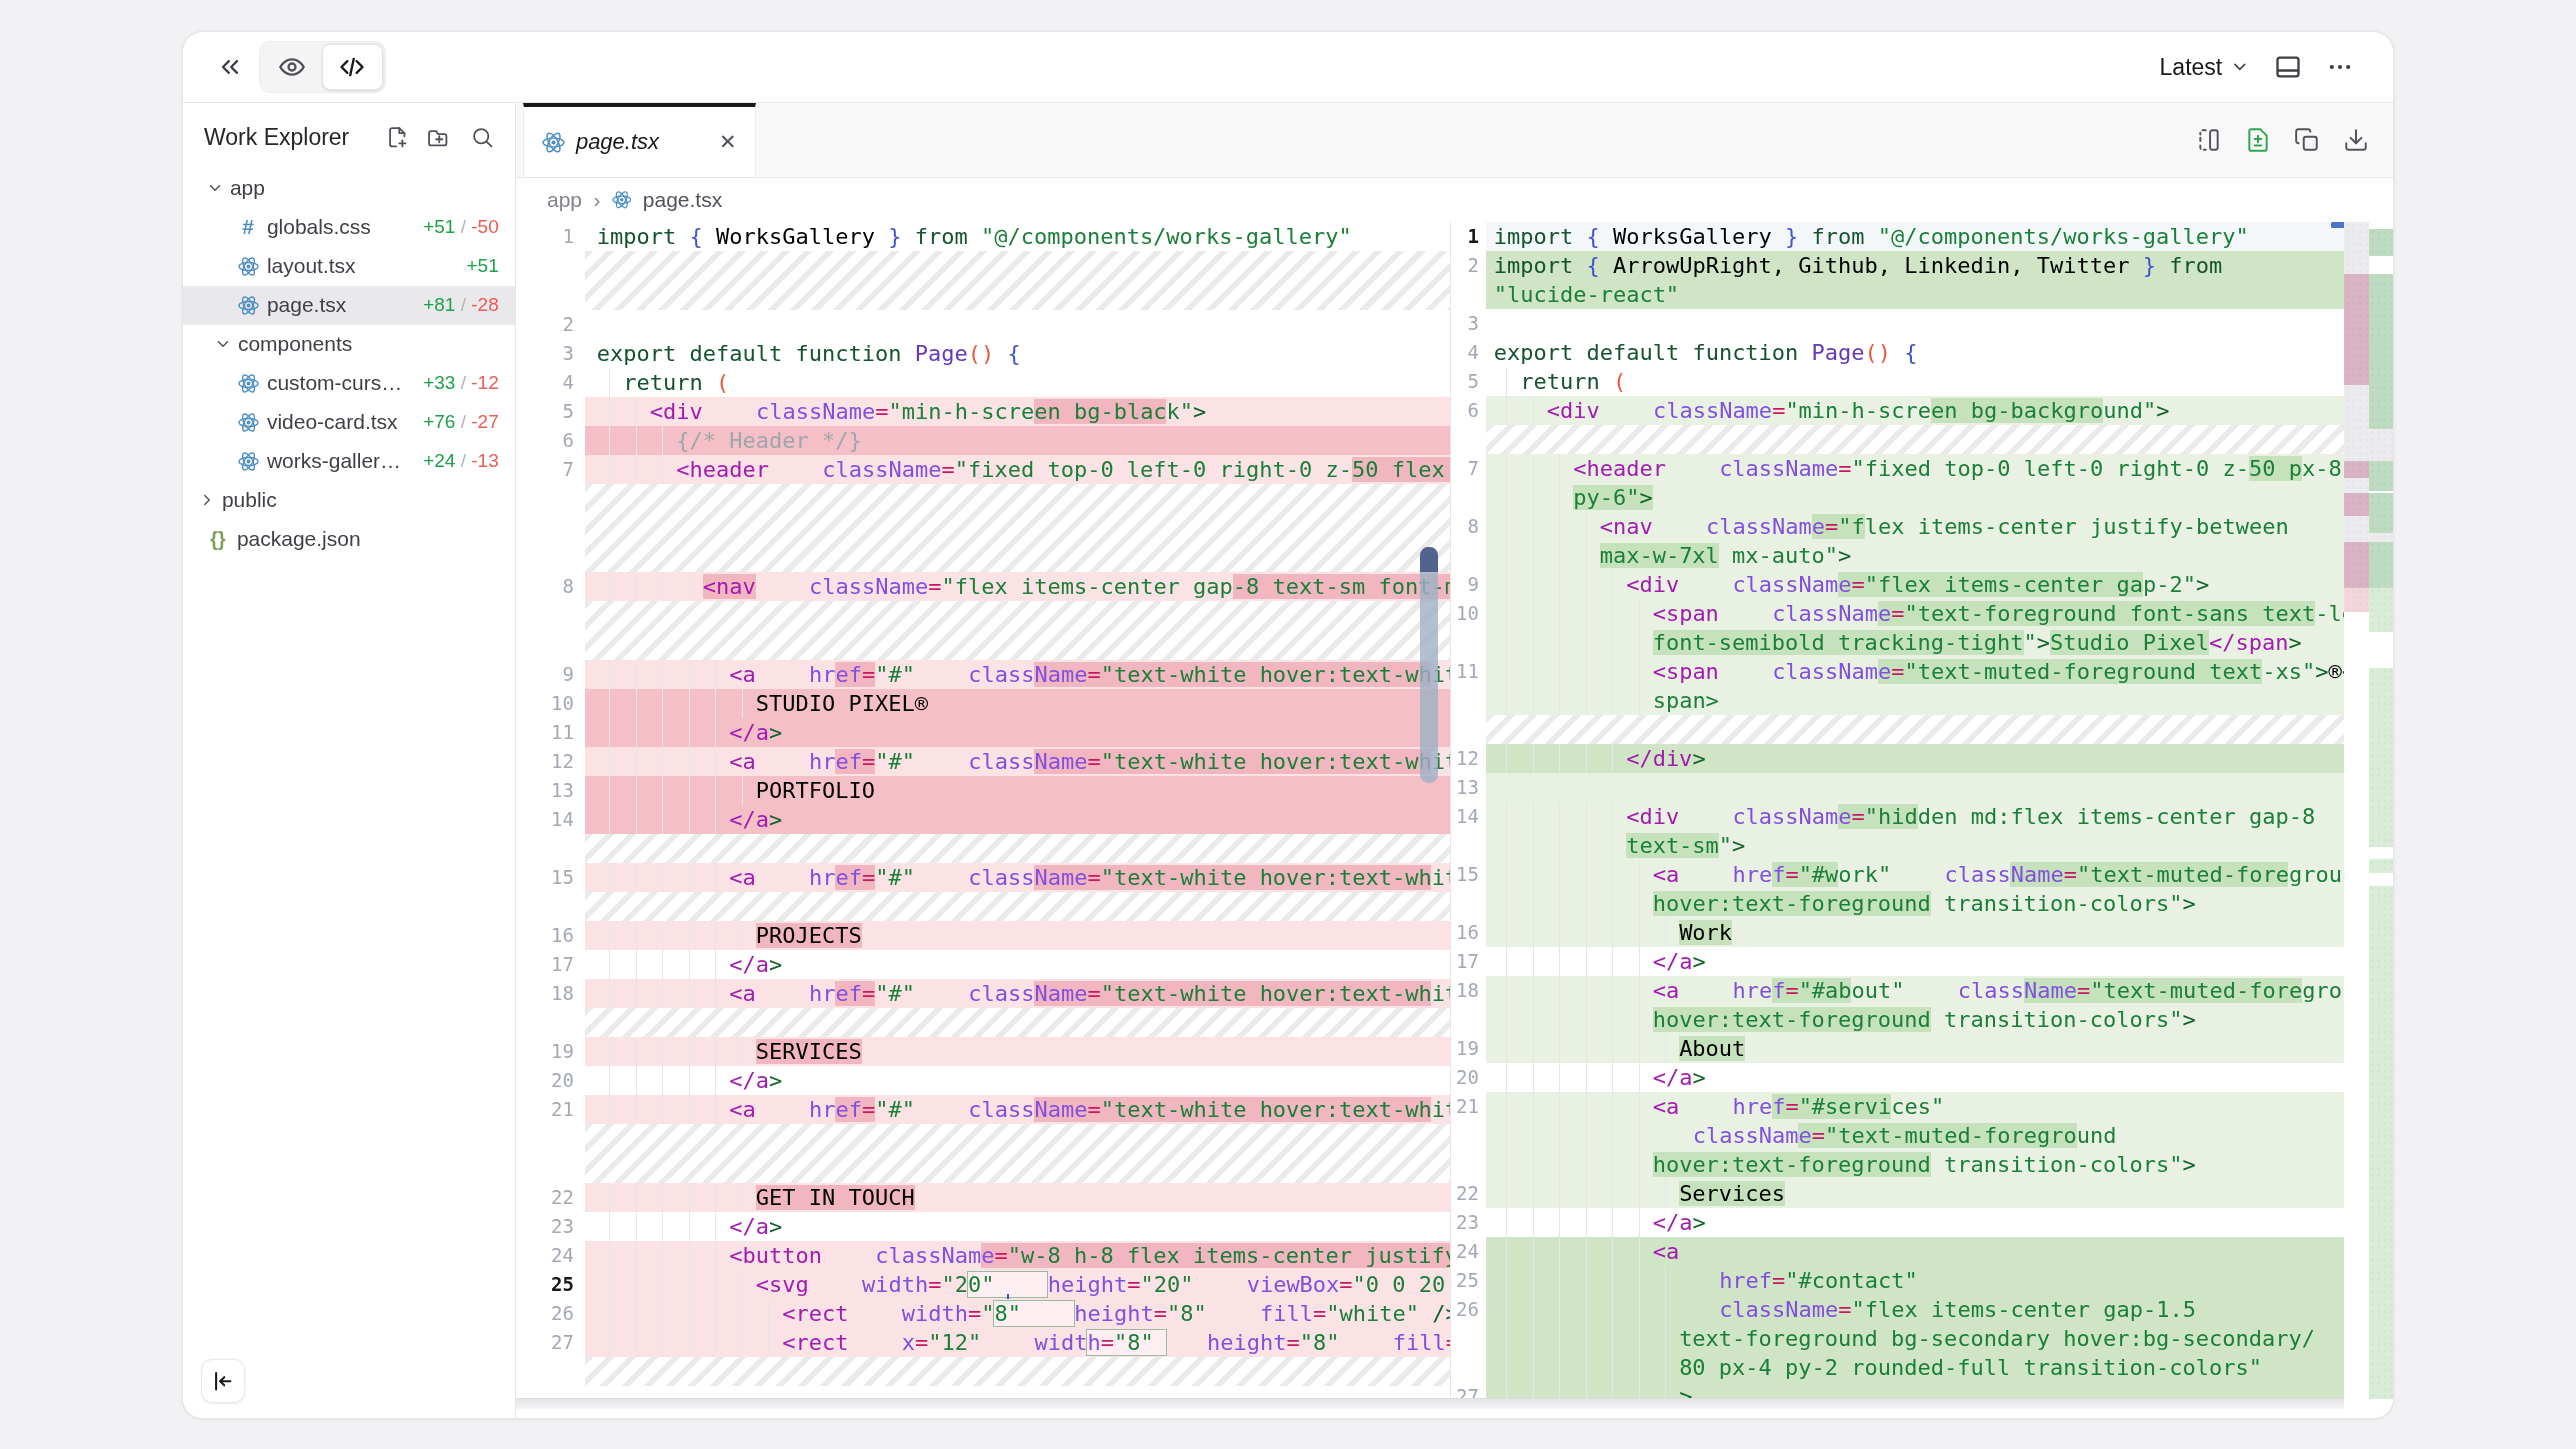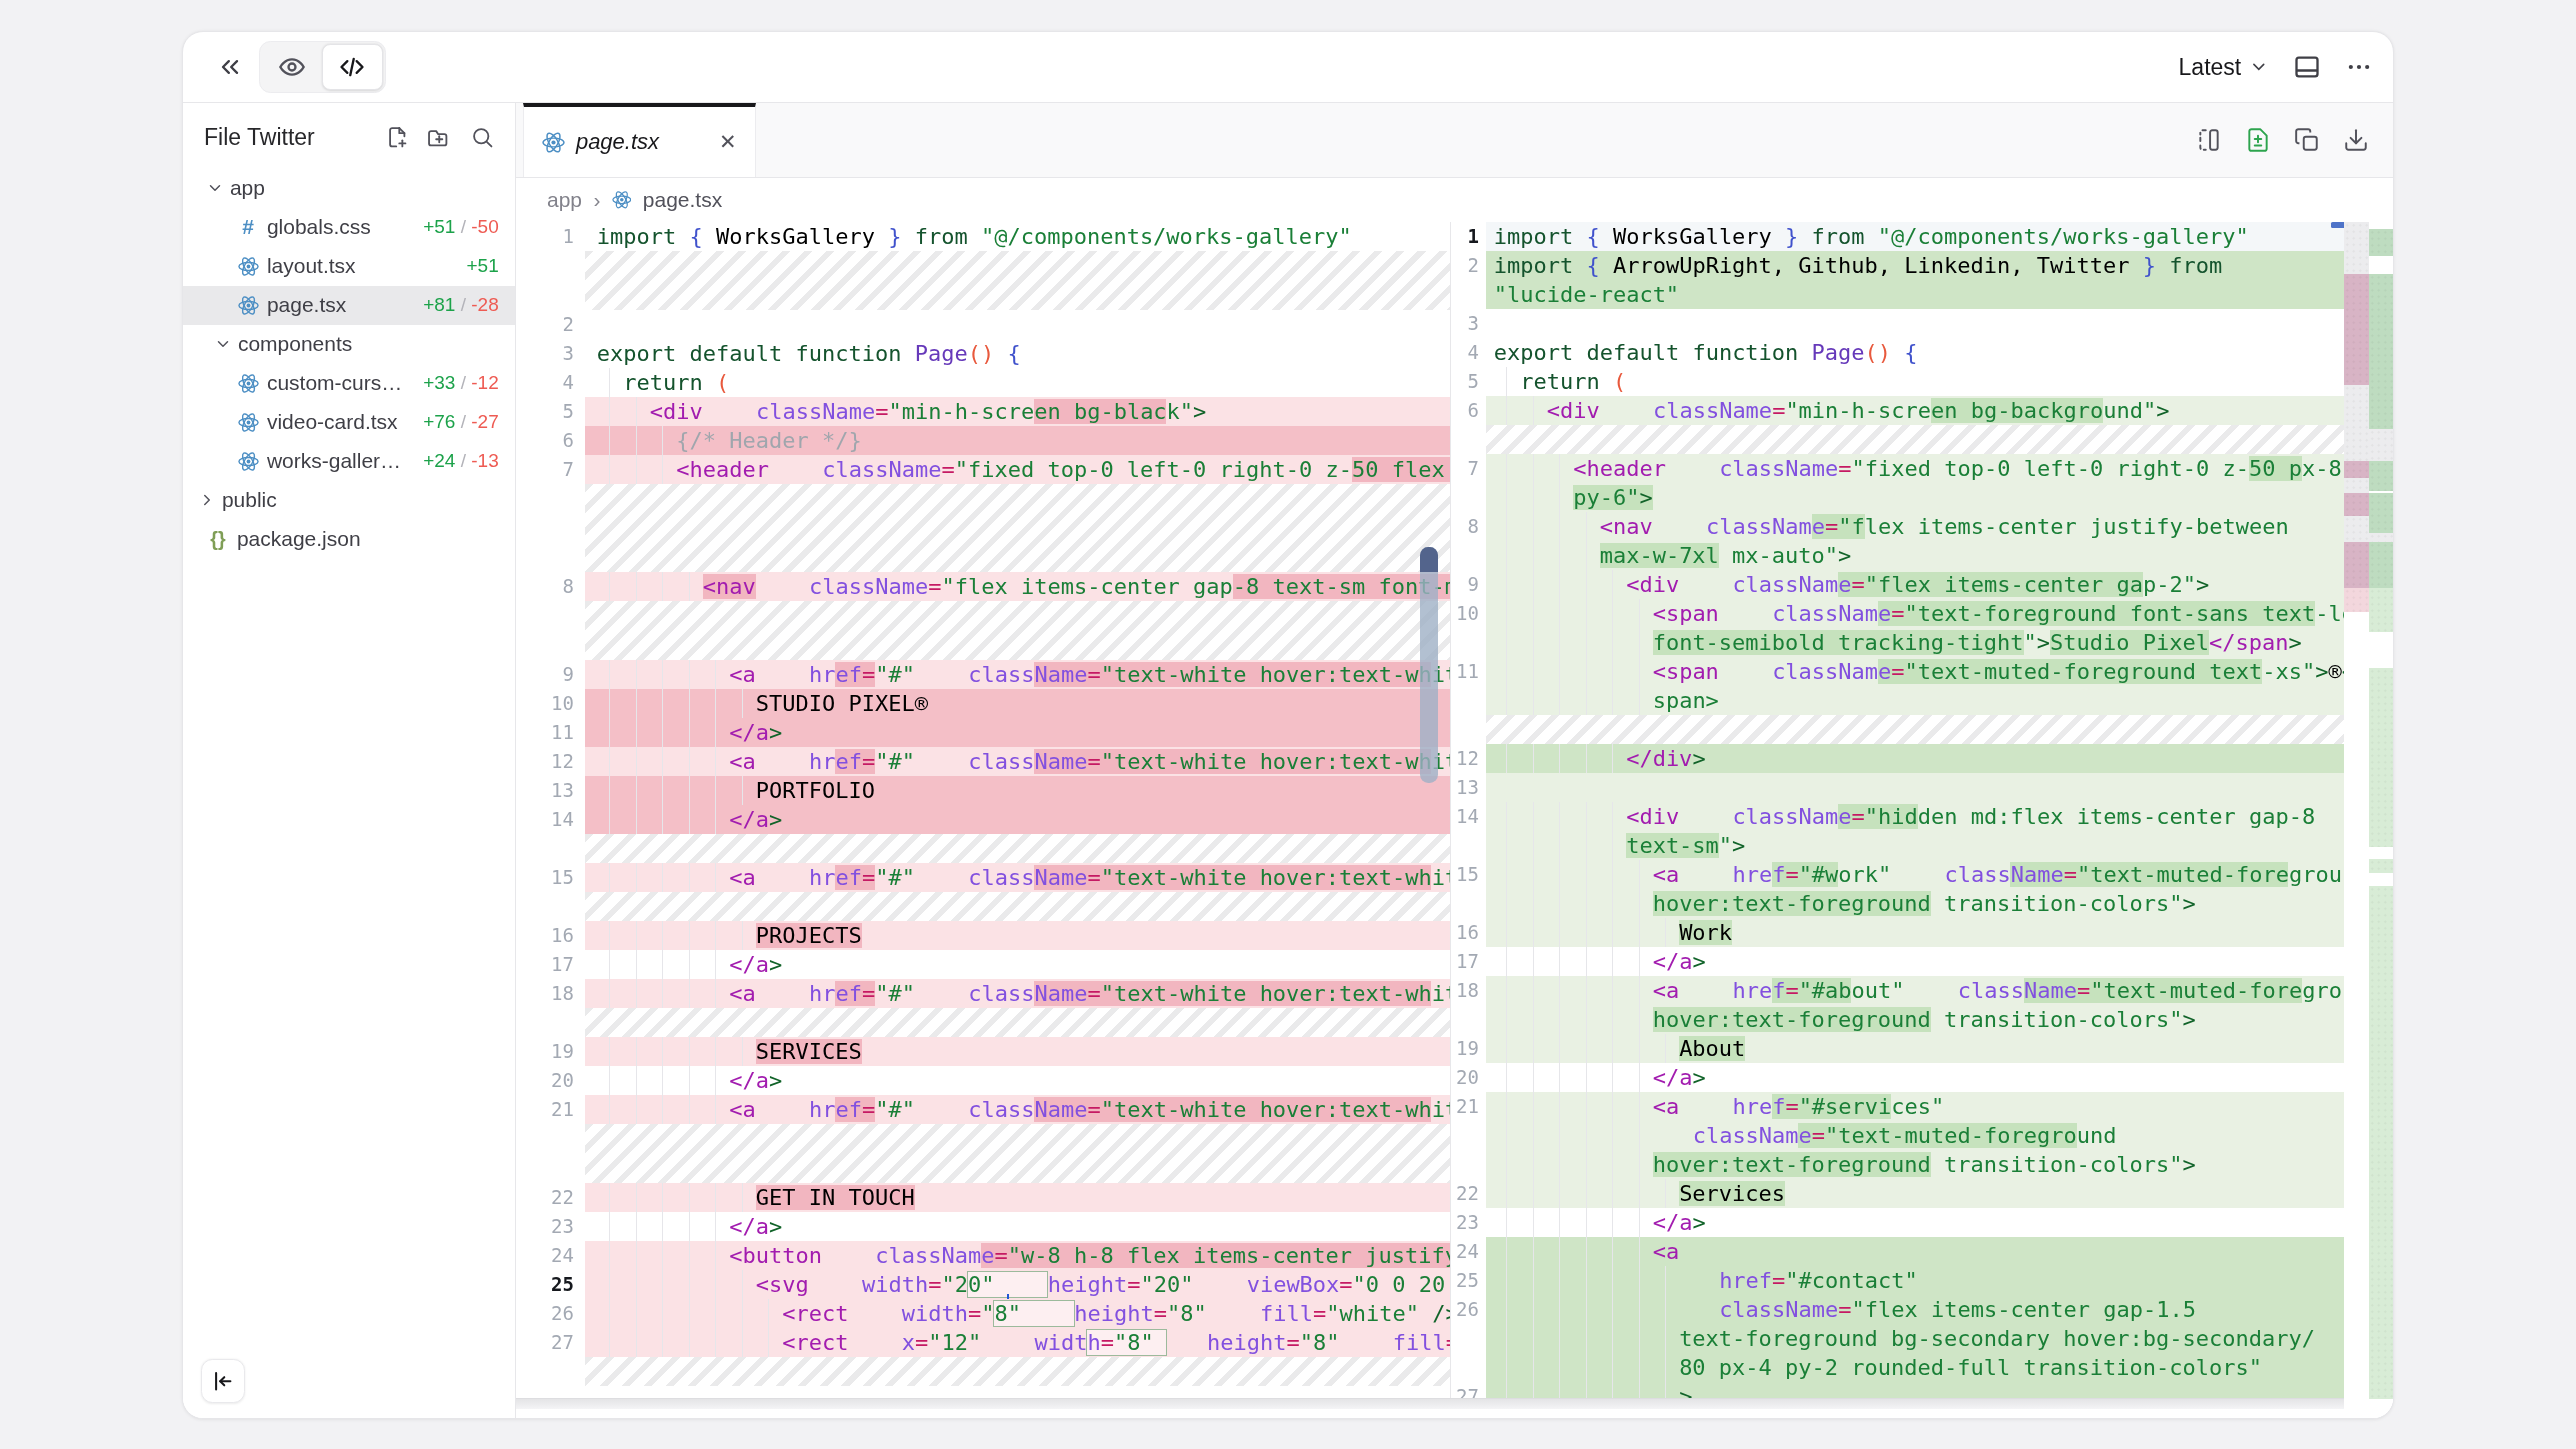--- a/index.html
+++ b/index.html
@@ -10,21 +10,21 @@
 
   
   .toolbar{position:absolute;left:0;top:0;right:0;height:70px;border-bottom:0.8px solid #e7e7ea;
            display:flex;align-items:center;}
   .tb-ic{color:#3f3f46;display:flex;align-items:center;justify-content:center;cursor:pointer;}
   .collapse{margin-left:29px;width:36px;height:36px;}
   .toggle{margin-left:11.4px;width:127px;height:52px;background:#f4f4f5;border:0.8px solid #ececef;
           border-radius:11.4px;display:flex;align-items:center;padding:2.4px;box-sizing:border-box;}
   .toggle .seg{flex:1;height:44px;display:flex;align-items:center;justify-content:center;border-radius:8.2px;cursor:pointer;color:#3f3f46;}
   .toggle .seg.sel{background:#fff;border:0.8px solid #e4e4e7;box-shadow:0 0.8px 2.4px rgba(0,0,0,.12);color:#18181b;}
-  .tb-right{margin-left:auto;display:flex;align-items:center;gap:24px;padding-right:20px;}
+  .tb-right{margin-left:auto;display:flex;align-items:center;gap:24px;padding-right:39px;}
   .latest{display:flex;align-items:center;gap:8.2px;font-size:23px;color:#18181b;cursor:pointer;}
 
   
   .main{position:absolute;left:0;top:71px;right:0;bottom:0;display:flex;}
   .sidebar{width:332px;border-right:0.8px solid #e7e7ea;position:relative;background:#fff;flex-shrink:0;}
   .sb-head{display:flex;align-items:center;padding:21px 21px 14.7px 21px;}
   .sb-title{font-size:23px;color:#27272a;}
   .sb-acts{margin-left:auto;display:flex;gap:18px;color:#52525b;}
   .tree{padding-top:3.3px;}
   .trow{height:39px;display:flex;align-items:center;font-size:21px;color:#3f3f46;cursor:pointer;padding-right:16.3px;}
@@ -148,21 +148,21 @@
             <circle cx="19" cy="12" r="1.8"></circle>
           </svg>
       </div>
     </div>
   </div>
 
   <div class="main">
 
     <div class="sidebar">
       <div class="sb-head">
-        <span class="sb-title">File Twitter</span>
+        <span class="sb-title">Work Explorer</span>
         <span class="sb-acts">
           <span>
             <svg width="24.5" height="24.5" viewBox="0 0 24 24" fill="none" stroke="#52525b" stroke-width="1.8" stroke-linecap="round" stroke-linejoin="round">
                 <path d="M14 3H7a2 2 0 0 0-2 2v14a2 2 0 0 0 2 2h4"></path>
                 <path d="M14 3l5 5v3"></path>
                 <path d="M14 3v5h5"></path>
                 <path d="M17 15v6"></path>
                 <path d="M14 18h6"></path>
               </svg>
           </span>

